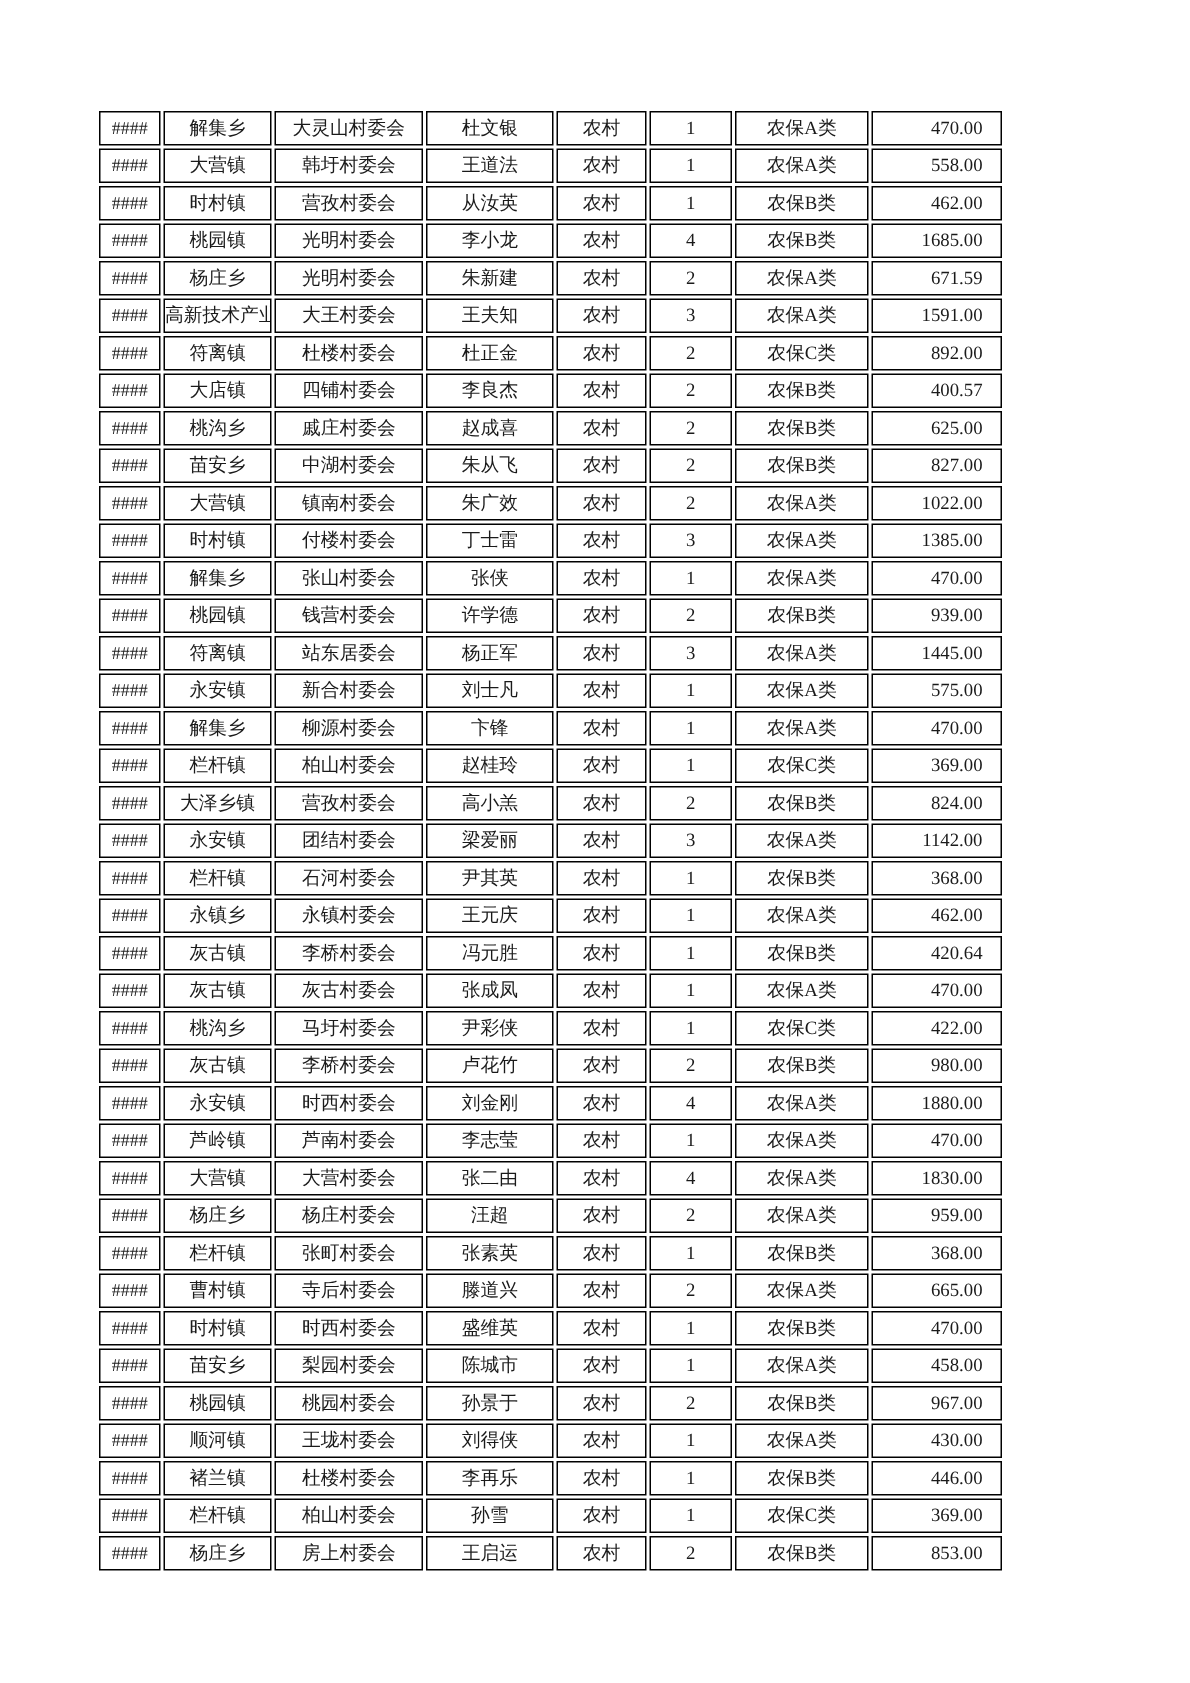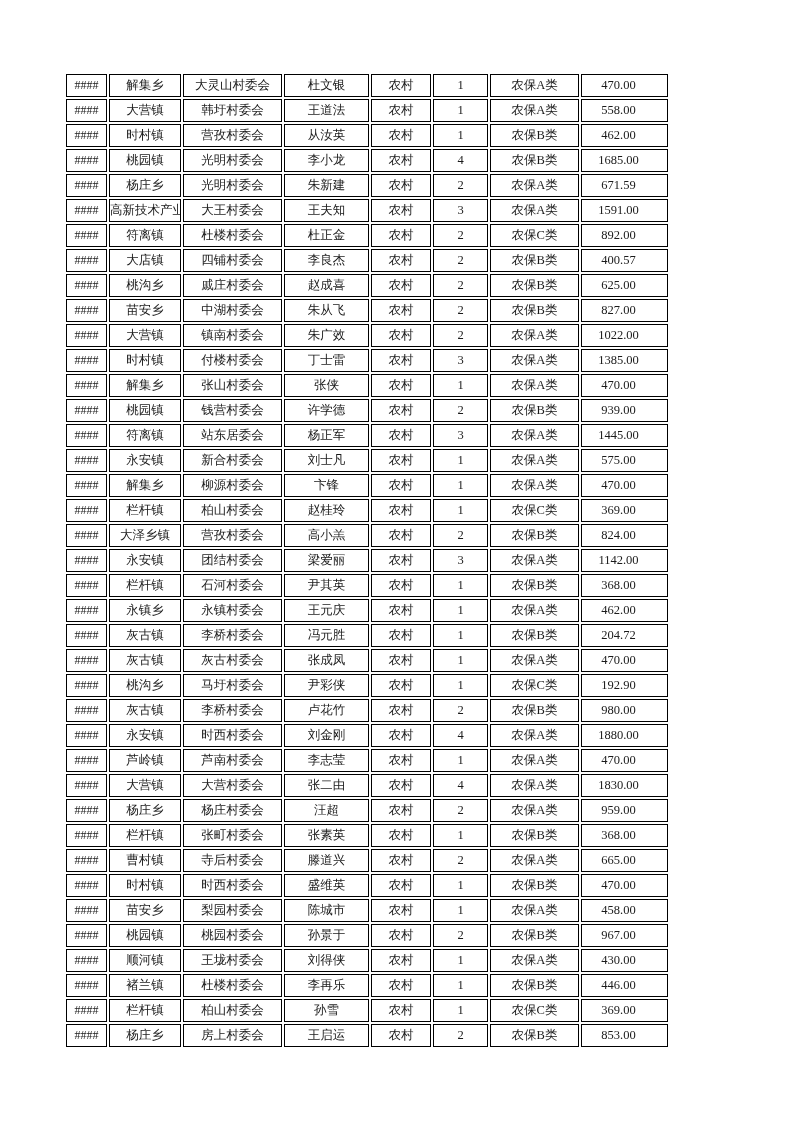--- a/index.html
+++ b/index.html
@@ -31,20 +31,21 @@
     padding: 0;
     font-size: 12.5px;
     color: #1a1a1a;
     text-align: center;
     white-space: nowrap;
     overflow: hidden;
     background: #ffffff;
     box-sizing: border-box;
   }
   table.sheet td.col-amount {
+    text-align: right;
     padding-right: 12px;
   }
   table.sheet td.col-overflow {
     font-size: 12px;
     letter-spacing: 0px;
   }
   col.c-overflow  { width: 41px; }
   col.c-town      { width: 72px; }
   col.c-village   { width: 99px; }
   col.c-person    { width: 85px; }
@@ -290,41 +291,41 @@
           <td class="col-amount">462.00</td>
         </tr>
         <tr>
           <td class="col-overflow">####</td>
           <td class="col-town">灰古镇</td>
           <td class="col-village">李桥村委会</td>
           <td class="col-person">冯元胜</td>
           <td class="col-residence">农村</td>
           <td class="col-count">1</td>
           <td class="col-category">农保B类</td>
-          <td class="col-amount">204.72</td>
+          <td class="col-amount">420.64</td>
         </tr>
         <tr>
           <td class="col-overflow">####</td>
           <td class="col-town">灰古镇</td>
           <td class="col-village">灰古村委会</td>
           <td class="col-person">张成凤</td>
           <td class="col-residence">农村</td>
           <td class="col-count">1</td>
           <td class="col-category">农保A类</td>
           <td class="col-amount">470.00</td>
         </tr>
         <tr>
           <td class="col-overflow">####</td>
           <td class="col-town">桃沟乡</td>
           <td class="col-village">马圩村委会</td>
           <td class="col-person">尹彩侠</td>
           <td class="col-residence">农村</td>
           <td class="col-count">1</td>
           <td class="col-category">农保C类</td>
-          <td class="col-amount">192.90</td>
+          <td class="col-amount">422.00</td>
         </tr>
         <tr>
           <td class="col-overflow">####</td>
           <td class="col-town">灰古镇</td>
           <td class="col-village">李桥村委会</td>
           <td class="col-person">卢花竹</td>
           <td class="col-residence">农村</td>
           <td class="col-count">2</td>
           <td class="col-category">农保B类</td>
           <td class="col-amount">980.00</td>

